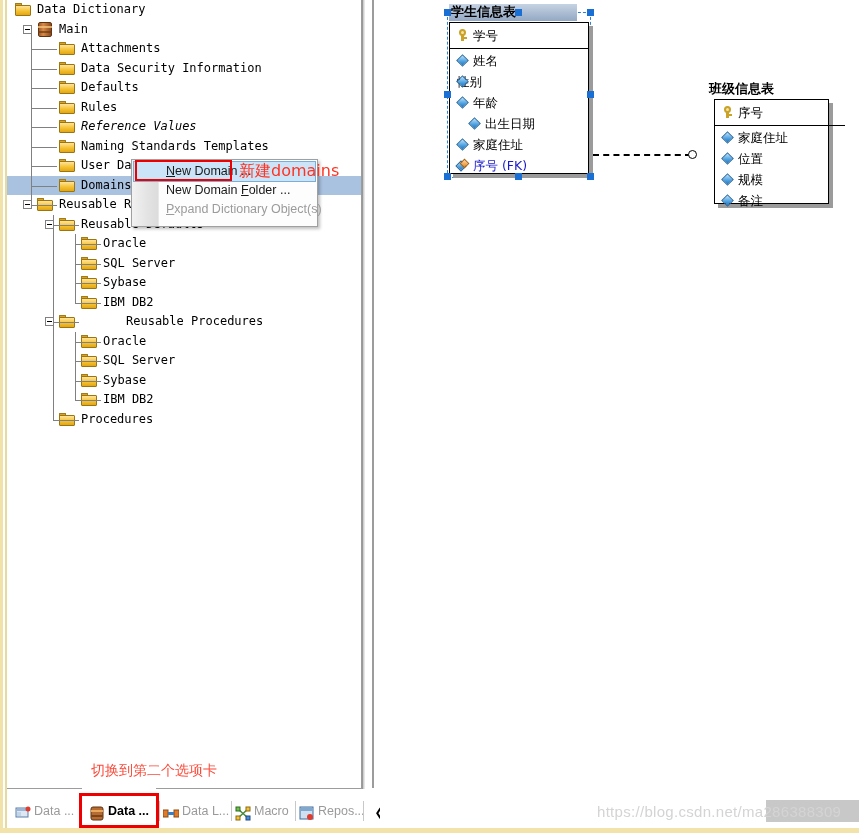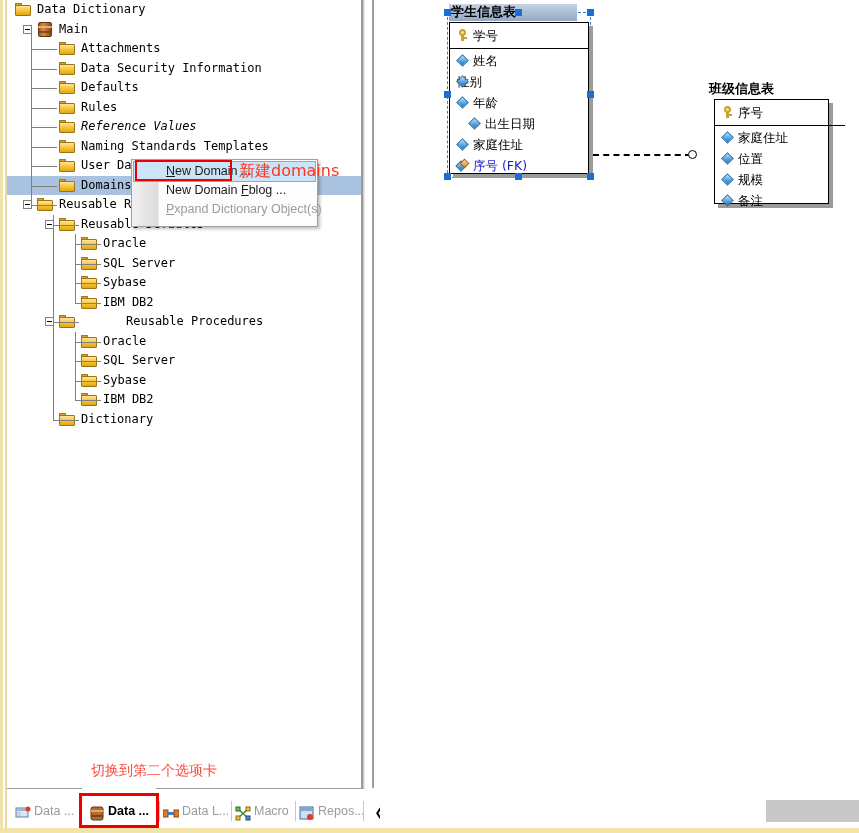--- a/index.html
+++ b/index.html
@@ -400,21 +400,21 @@
               <span class="tab"></span>
               <span class="body"></span>
             </span>
             <span class="lbl" style="left:96px;">IBM DB2</span>
           </div>
           <div class="trow">
             <span class="folder" style="left:52px;top:3px;">
               <span class="tab"></span>
               <span class="body"></span>
             </span>
-            <span class="lbl" style="left:74px;">Dictionary</span>
+            <span class="lbl" style="left:74px;">Procedures</span>
           </div>
         </div>
     <div style="position: absolute; left: 0px; top: 0px; width: 354px; height: 460px; pointer-events: none;">
           <div class="vline" style="left:24px;top:29.5px;height:175.5px;"></div>
           <div class="hline" style="left:24px;top:49px;width:26px;"></div>
           <div class="hline" style="left:24px;top:68.5px;width:26px;"></div>
           <div class="hline" style="left:24px;top:88px;width:26px;"></div>
           <div class="hline" style="left:24px;top:107.5px;width:26px;"></div>
           <div class="hline" style="left:24px;top:127px;width:26px;"></div>
           <div class="hline" style="left:24px;top:146.5px;width:26px;"></div>
@@ -440,21 +440,21 @@
       </div>
     <div id="tree-panel-shadow"></div>
 
     <div id="ctxmenu">
       <div class="gutter"></div>
       <div id="menu-hl"></div>
       <div class="mi">
         <span class="u">N</span><span>ew Domain ...</span>
       </div>
       <div class="mi">
-        <span>New Domain </span><span class="u">F</span><span>blog ...</span>
+        <span>New Domain </span><span class="u">F</span><span>older ...</span>
       </div>
       <div class="mi disabled">
         <span class="u">P</span><span>xpand Dictionary Object(s)</span>
       </div>
     </div>
     <div id="menu-redbox"></div>
     <div id="menu-zh">新建domains</div>
 
     <div id="bottom-note">切换到第二个选项卡</div>
 
@@ -608,13 +608,14 @@
       </div>
       <div class="attrrow" style="left:8px;top:93px;">
         <span class="diamond" style="left:1px;top:4px;"></span>
         <span style="margin-left:16px;display:inline-block;">备注</span>
       </div>
     </div>
     <div class="ent-title" style="left:329px;top:80px;">班级信息表</div>
 
     <div id="tab-strip-bg"></div>
   </div>
+  <div id="watermark">https://blog.csdn.net/ma286388309</div>
 </div>
 
 </body></html>

